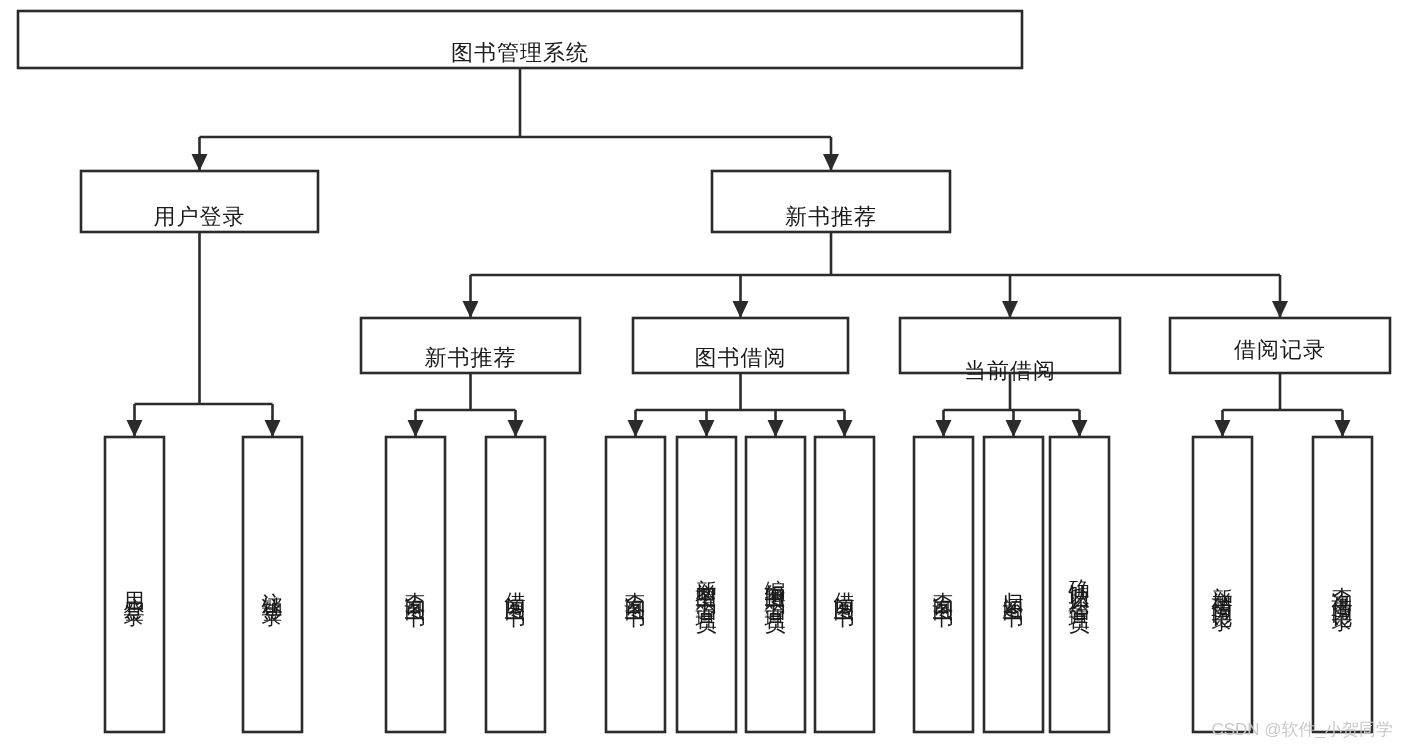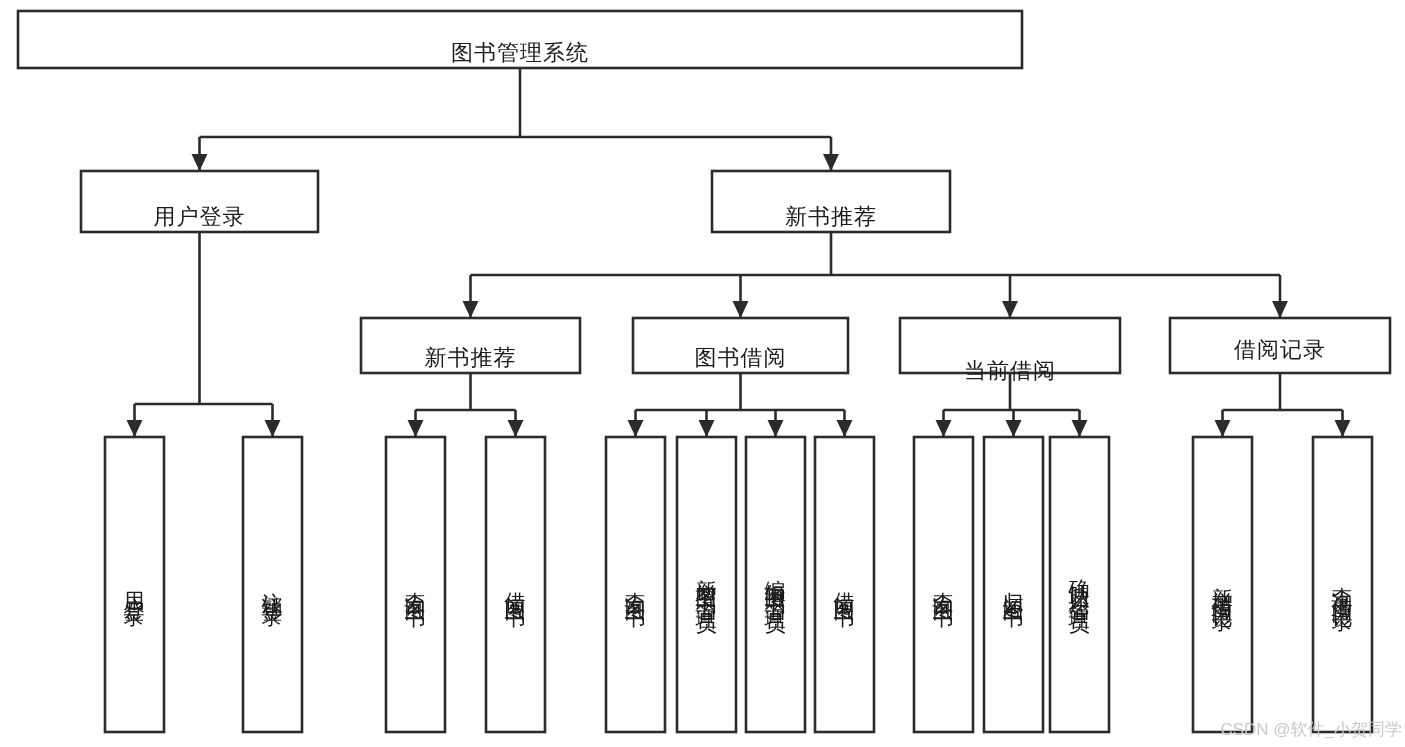--- a/index.html
+++ b/index.html
@@ -67,21 +67,21 @@
   }
   .h-text {
     font-family: "Liberation Sans", "DejaVu Sans", sans-serif;
     font-size: 22px;
     color: #1b1b1b;
     letter-spacing: 1px;
     white-space: nowrap;
   }
   .watermark {
     position: absolute;
-    right: 3px;
+    right: 12px;
     bottom: 6px;
     font-family: "Liberation Sans", "DejaVu Sans", sans-serif;
     font-size: 17px;
     color: #c9c9c9;
     white-space: nowrap;
     pointer-events: none;
   }
 </style>
 </head>
 <body>

